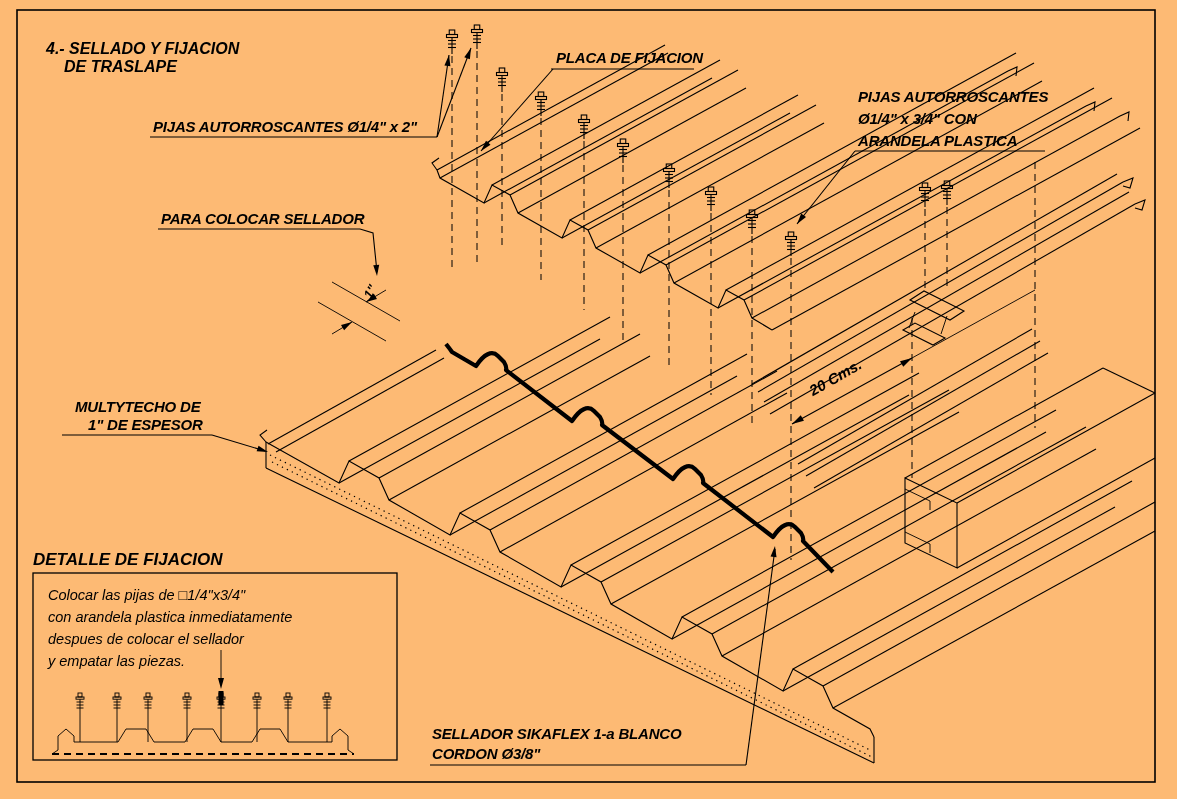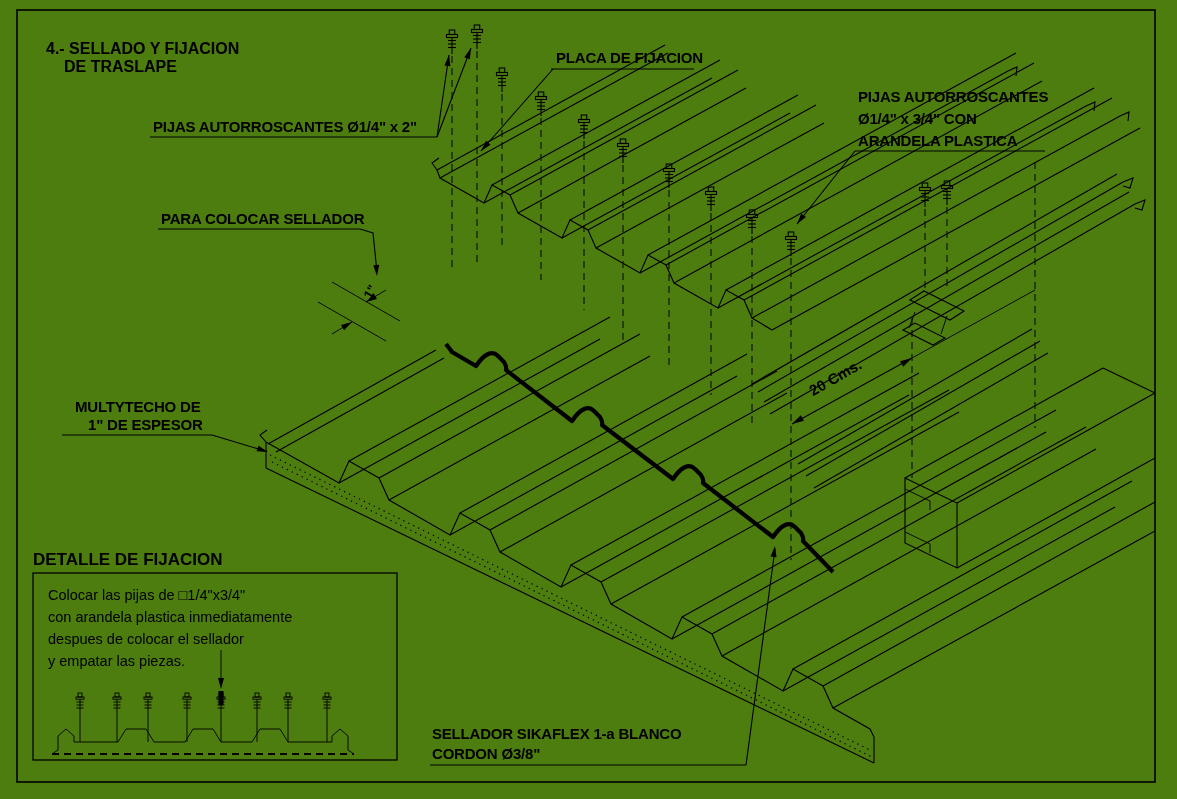--- a/index.html
+++ b/index.html
@@ -1,16 +1,16 @@
 <!DOCTYPE html>
 <html><head>
 <meta charset="utf-8">
 <style>
   html,body{margin:0;padding:0;background:#fff;}
-  .page{width:1177px;height:799px;background:#4d7c0f;position:relative;overflow:hidden;}
+  .page{width:1177px;height:799px;background:#fdba74;position:relative;overflow:hidden;font-style:italic;}
   svg{display:block;}
   .ln{stroke:#000;stroke-width:1.1;fill:none;}
   .thin{stroke:#000;stroke-width:0.9;fill:none;}
   .dash{stroke:#000;stroke-width:1;fill:none;stroke-dasharray:7 5;}
   .dot{stroke:#000;stroke-width:1.2;fill:none;stroke-dasharray:1.3 4.2;}
   .bead{stroke:#000;stroke-width:4.2;fill:none;stroke-linejoin:round;}
   .fillb{fill:#000;stroke:none;}
   text{fill:#000;font-family:"Liberation Sans",sans-serif;}
   .ttl{font-size:16px;font-weight:bold;}
   .lbl{font-size:15px;font-weight:bold;letter-spacing:-0.2px;}

